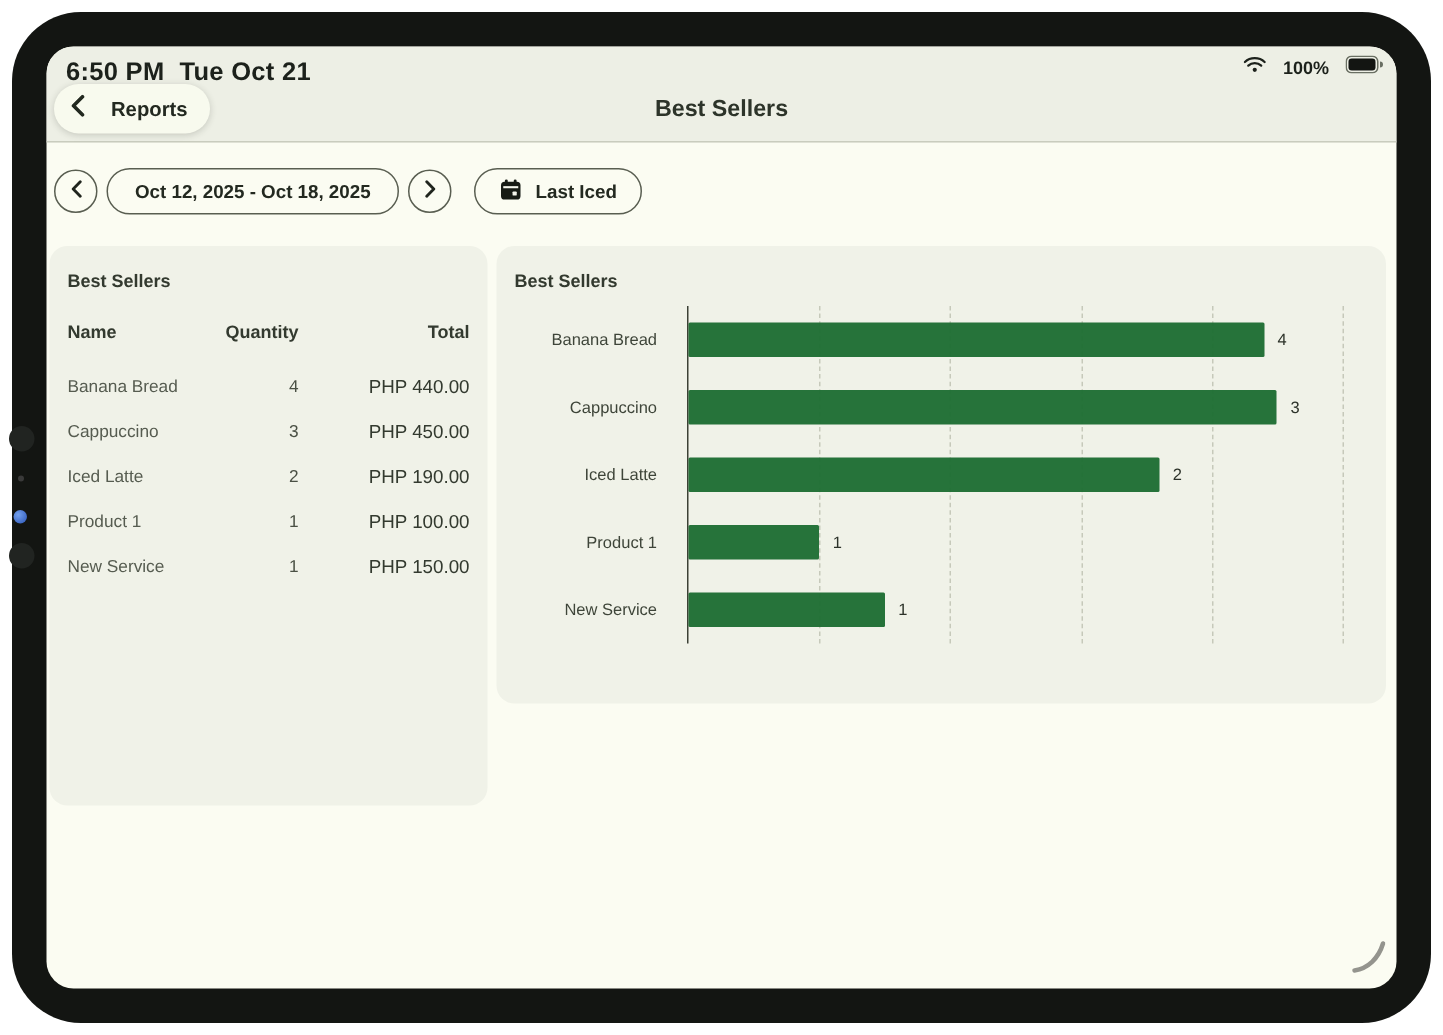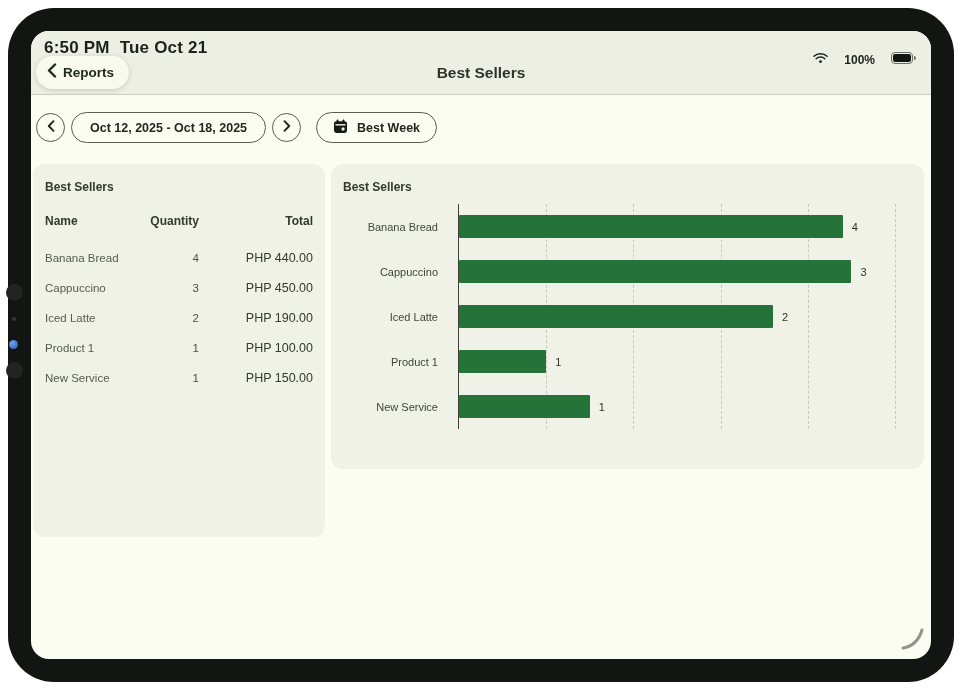--- a/index.html
+++ b/index.html
@@ -17,25 +17,25 @@
     background: radial-gradient(circle at 35% 35%, #74a1ee, #2a54b6); }
   .screen { position: absolute; left: 23px; top: 23px; width: 900px; height: 628px;
     background: #fbfcf2; border-radius: 18px; overflow: hidden; }
 
   
   .header { position: absolute; top: 0; left: 0; width: 100%; height: 64px;
     background: #edefe5; border-bottom: 1px solid #c9ccbe; }
   .status-time { position: absolute; left: 13px; top: 7px; font-size: 17px;
     font-weight: 700; color: #1c211b; letter-spacing: .2px; }
   .status-time .sep { display: inline-block; width: 10px; }
-  .status-right { position: absolute; right: 15px; top: 6px; display: flex;
-    align-items: center; gap: 16px; font-size: 12px; font-weight: 600; color: #1c211b; margin-top: 15px; }
+  .status-right { position: absolute; right: 9px; top: 6px; display: flex;
+    align-items: center; gap: 11px; font-size: 12px; font-weight: 600; color: #1c211b; }
   .back-pill { position: absolute; left: 5px; top: 25px; height: 33px;
     border-radius: 17px; background: #f8faee; display: flex; align-items: center;
-    gap: 6px; padding: 0 15px 0 11px; box-shadow: 0 1px 5px rgba(40,45,35,.2);
+    gap: 17px; padding: 0 15px 0 11px; box-shadow: 0 1px 5px rgba(40,45,35,.2);
     cursor: pointer; }
   .back-label { font-size: 13.5px; font-weight: 600; color: #232920; }
   .nav-title { position: absolute; top: 33px; left: 0; width: 100%;
     text-align: center; font-size: 15.5px; font-weight: 600; color: #2d342a; }
 
   
   .datebar { position: absolute; top: 81px; left: 5px; display: flex;
     align-items: center; }
   .circle-btn { width: 29px; height: 29px; border-radius: 50%;
     border: 1px solid #595e51; background: #fbfcf2; display: flex;
@@ -149,21 +149,21 @@
       <div class="pill-btn lastweek">
         <span>
           <svg width="15" height="15" viewBox="0 0 15 15">
             <rect x="1" y="2.2" width="13" height="11.8" rx="2.4" fill="#171b15"></rect>
             <rect x="3.6" y="0.6" width="1.9" height="3.2" rx="0.9" fill="#171b15"></rect>
             <rect x="9.5" y="0.6" width="1.9" height="3.2" rx="0.9" fill="#171b15"></rect>
             <rect x="2.5" y="5.1" width="10" height="1.4" fill="#f4f5ec"></rect>
             <rect x="8.7" y="8.6" width="2.8" height="2.8" rx="0.6" fill="#f4f5ec"></rect>
           </svg>
         </span>
-        <span>Best Week</span>
+        <span>Last Iced</span>
       </div>
     </div>
 
     <div class="panel panel-left">
       <div class="panel-title">Best Sellers</div>
       <div class="table">
         <div class="t-row t-head">
           <span class="h-name">Name</span>
           <span class="h-qty">Quantity</span>
           <span class="h-total">Total</span>

